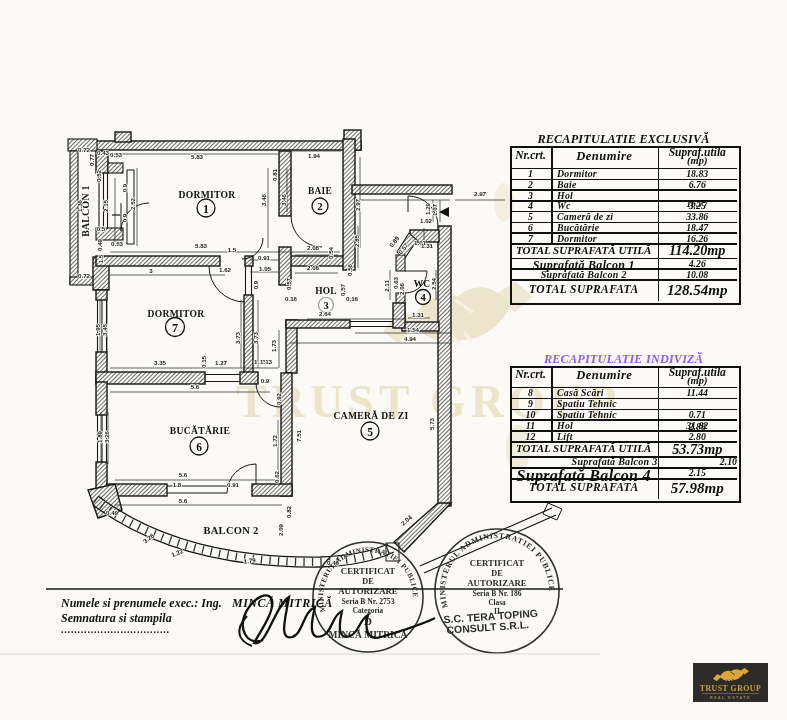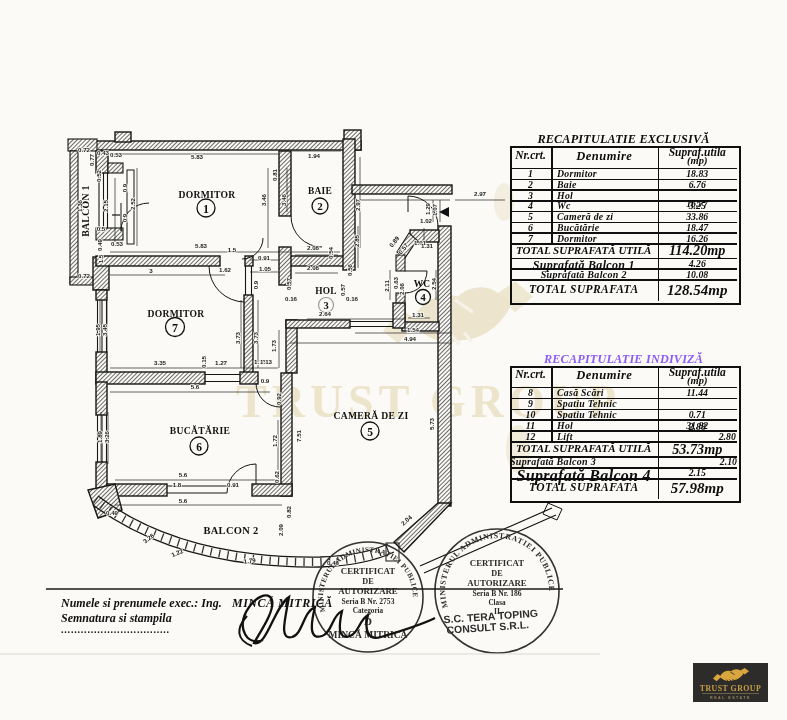--- a/index.html
+++ b/index.html
@@ -528,21 +528,21 @@
 <div class="tcell" style="left:557.0px;top:398.8px;font-size:9.8px;letter-spacing:0.3px;">Spatiu Tehnic</div>
 <div class="tcell" style="left:657.5px;top:398.8px;font-size:9.8px;width:79.5px;text-align:center;margin-top:23px;">2.88</div>
 <div class="tcell" style="left:510px;top:409.7px;font-size:9.8px;width:41.0px;text-align:center;">10</div>
 <div class="tcell" style="left:557.0px;top:409.7px;font-size:9.8px;letter-spacing:0.3px;">Spatiu Tehnic</div>
 <div class="tcell" style="left:657.5px;top:409.7px;font-size:9.8px;width:79.5px;text-align:center;">0.71</div>
 <div class="tcell" style="left:510px;top:420.6px;font-size:9.8px;width:41.0px;text-align:center;">11</div>
 <div class="tcell" style="left:557.0px;top:420.6px;font-size:9.8px;letter-spacing:0.3px;">Hol</div>
 <div class="tcell" style="left:657.5px;top:420.6px;font-size:9.8px;width:79.5px;text-align:center;">31.82</div>
 <div class="tcell" style="left:510px;top:431.5px;font-size:9.8px;width:41.0px;text-align:center;">12</div>
 <div class="tcell" style="left:557.0px;top:431.5px;font-size:9.8px;letter-spacing:0.3px;">Lift</div>
-<div class="tcell" style="left:657.5px;top:431.5px;font-size:9.8px;width:79.5px;text-align:center;padding-left:30px;">2.80</div>
+<div class="tcell" style="left:657.5px;top:431.5px;font-size:9.8px;width:79.5px;text-align:center;">2.80</div>
 <div class="tcell" style="left:510px;top:443.1px;font-size:11px;width:147.5px;text-align:center;">TOTAL SUPRAFATĂ UTILĂ</div>
 <div class="tcell" style="left:657.5px;top:441.5px;font-size:14.2px;width:79.5px;text-align:center;">53.73mp</div>
-<div class="tcell" style="left:510px;top:457.2px;font-size:10px;width:147.5px;text-align:left;letter-spacing:0.3px;">Suprafată Balcon 3</div>
+<div class="tcell" style="left:510px;top:457.2px;font-size:10px;width:147.5px;text-align:right;letter-spacing:0.3px;">Suprafată Balcon 3</div>
 <div class="tcell" style="left:657.5px;top:457.2px;font-size:9.8px;width:79.5px;text-align:right;">2.10</div>
 <div class="tcell" style="left:510px;top:468.2px;font-size:16px;width:147.5px;text-align:center;letter-spacing:0.3px;">Suprafată Balcon 4</div>
 <div class="tcell" style="left:657.5px;top:468.2px;font-size:9.8px;width:79.5px;text-align:center;">2.15</div>
 <div class="tcell" style="left:510px;top:482.3px;font-size:11.5px;width:147.5px;text-align:center;letter-spacing:0.4px;">TOTAL SUPRAFATA</div>
 <div class="tcell" style="left:657.5px;top:480.6px;font-size:15px;width:79.5px;text-align:center;">57.98mp</div>
 
 </body></html>

